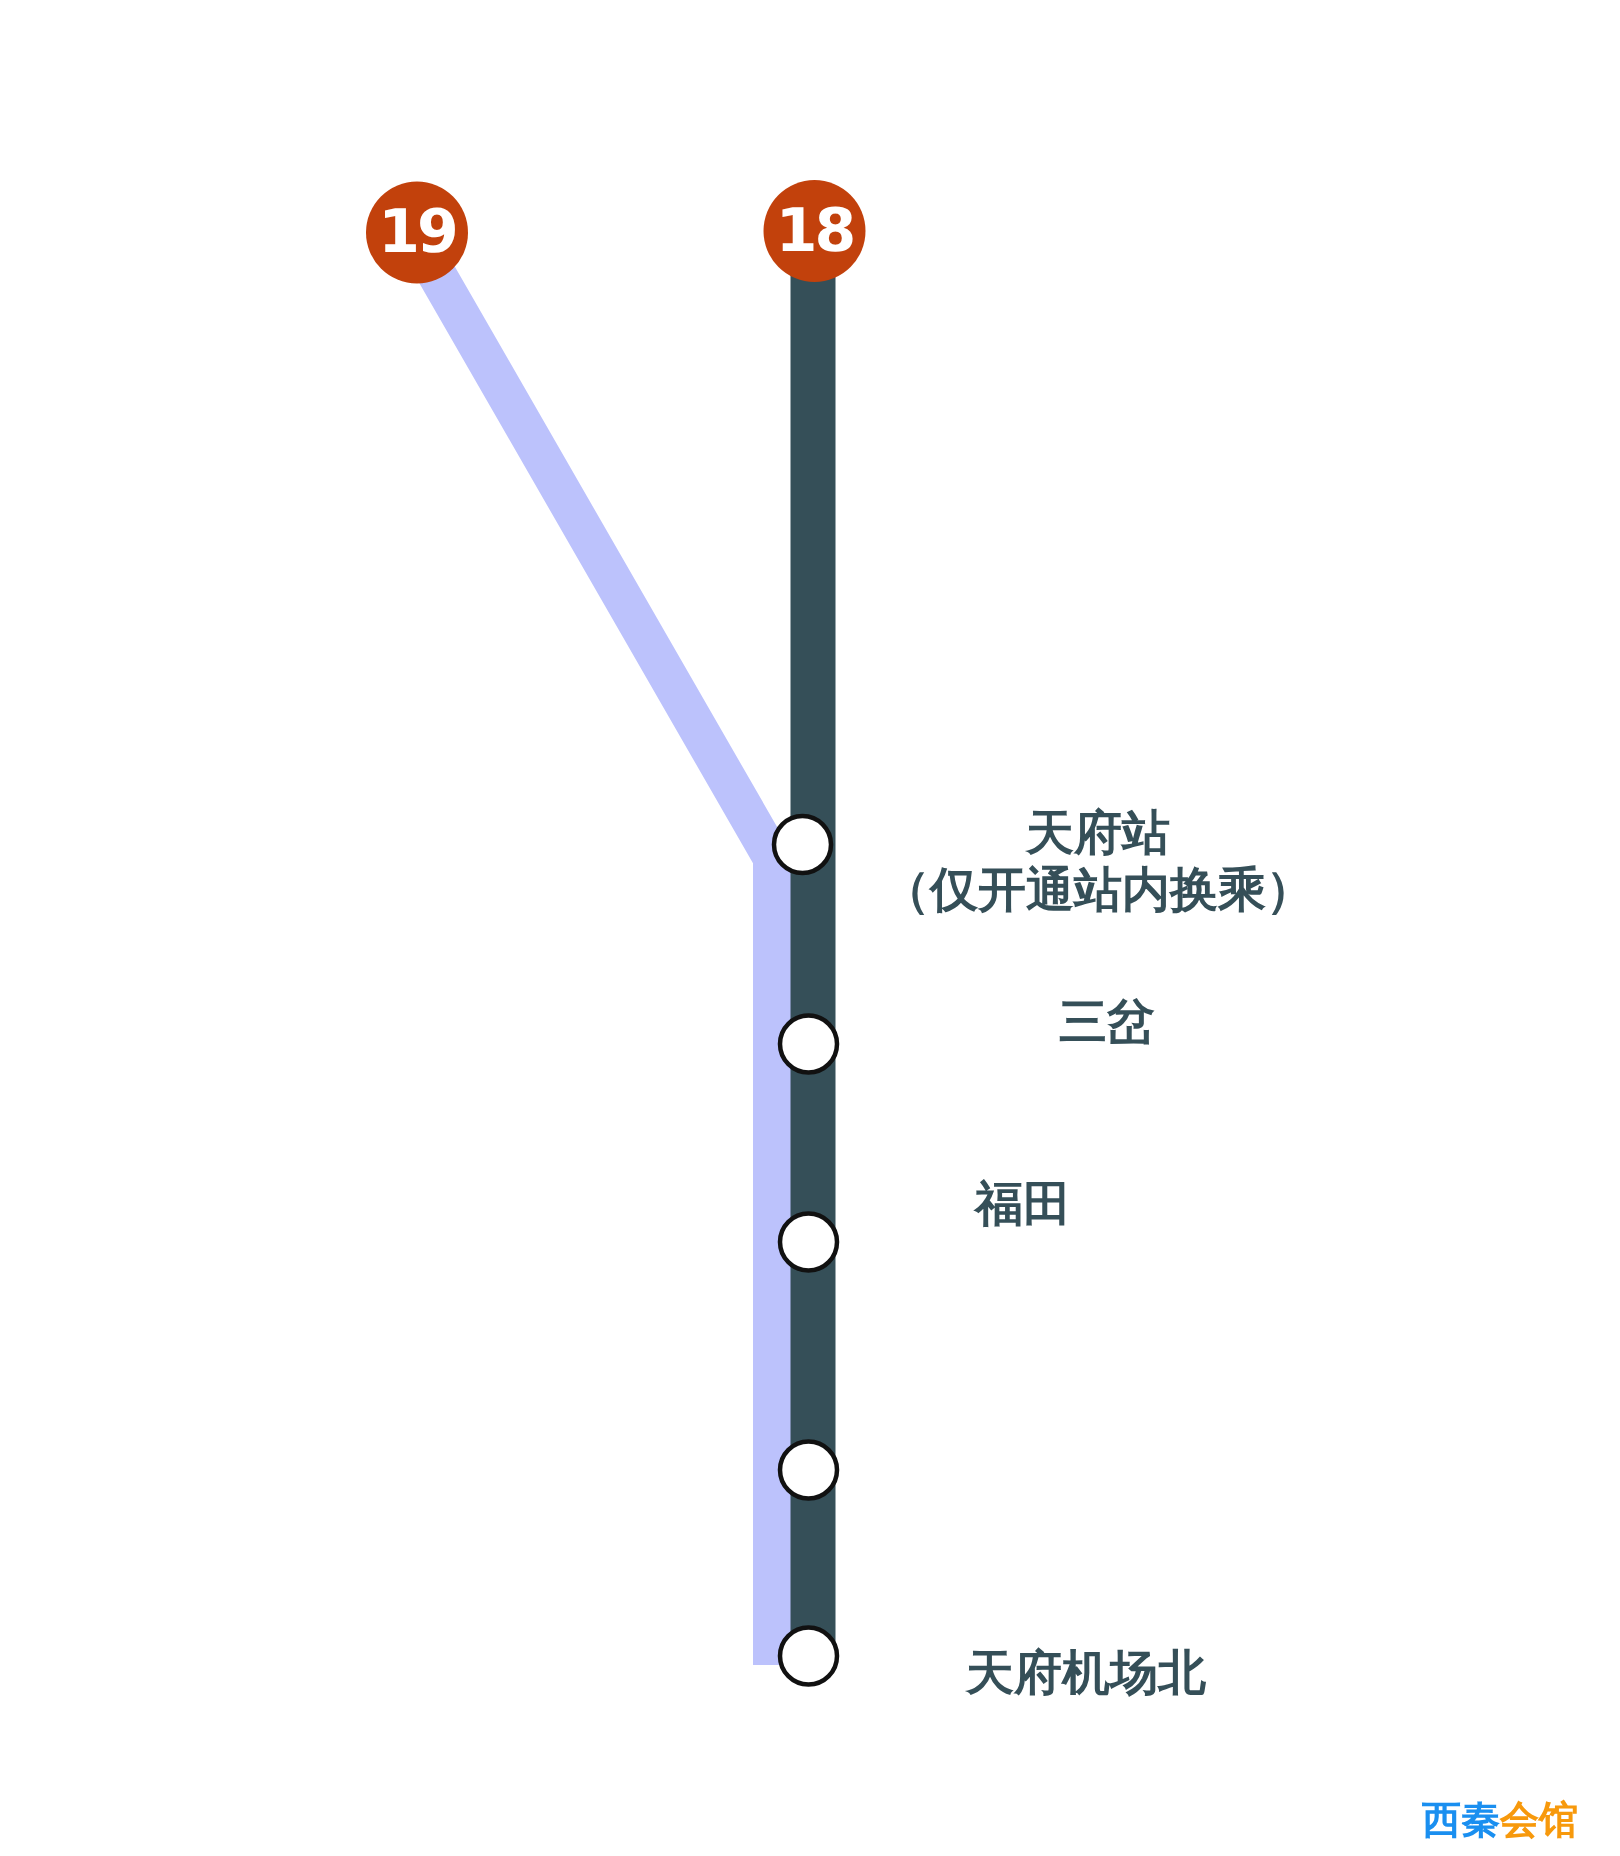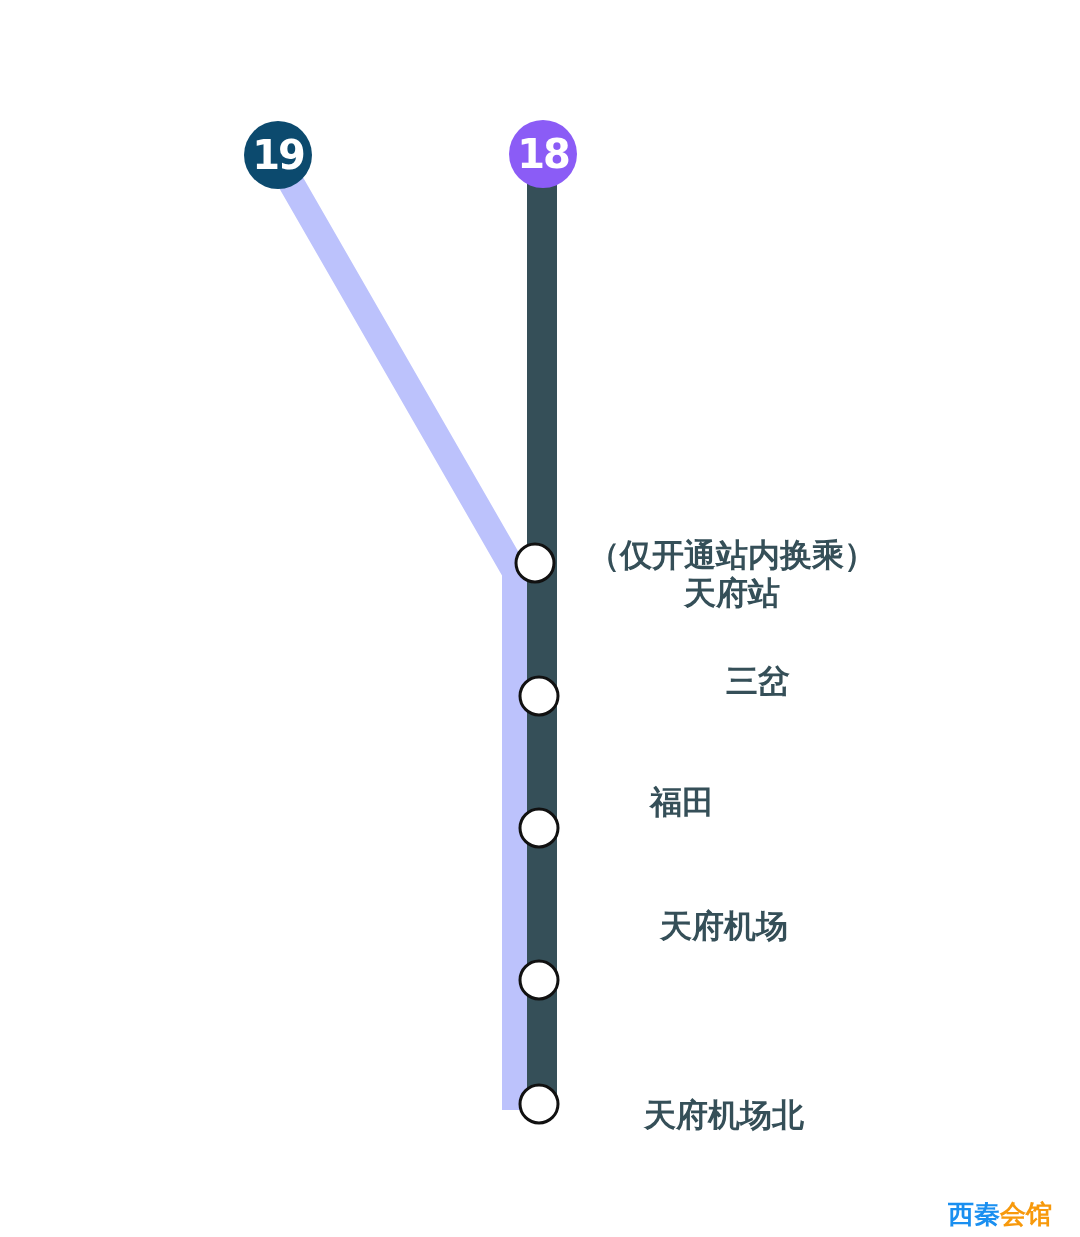--- a/index.html
+++ b/index.html
@@ -26,35 +26,34 @@
 
   <g>
     <circle cx="535" cy="563" r="19" fill="#fff" stroke="#111" stroke-width="3"></circle>
     <circle cx="539" cy="696" r="19" fill="#fff" stroke="#111" stroke-width="3"></circle>
     <circle cx="539" cy="828" r="19" fill="#fff" stroke="#111" stroke-width="3"></circle>
     <circle cx="539" cy="980" r="19" fill="#fff" stroke="#111" stroke-width="3"></circle>
     <circle cx="539" cy="1104" r="19" fill="#fff" stroke="#111" stroke-width="3"></circle>
   </g>
 </svg>
 
-<div class="badge" style="left:244px; top:121px; background:#0c4a6e;text-align:right;">19</div>
-<div class="badge" style="left:509px; top:120px; background:#8b5cf6;">18</div>
+<div class="badge" style="left:244px; top:121px; background:#c2410c;text-align:right;">19</div>
+<div class="badge" style="left:509px; top:120px; background:#c2410c;">18</div>
 
 <div class="label" style="left:732px; top:536px;">
+  <div>天府站</div>
   <div>（仅开通站内换乘）</div>
-  <div>天府站</div>
 </div>
-<div class="label" style="left:758px; top:662px;">
+<div class="label" style="left:738px; top:662px;">
   <div>三岔</div>
 </div>
 <div class="label" style="left:682px; top:783px;">
   <div>福田</div>
 </div>
 <div class="label" style="left:724px; top:907px;">
-  <div>天府机场</div>
 </div>
 <div class="label" style="left:724px; top:1096px;">
   <div>天府机场北</div>
 </div>
 
 <div class="watermark">
   <span class="wm-a">西秦</span><span class="wm-b">会馆</span>
 </div>
 
 </body></html>

